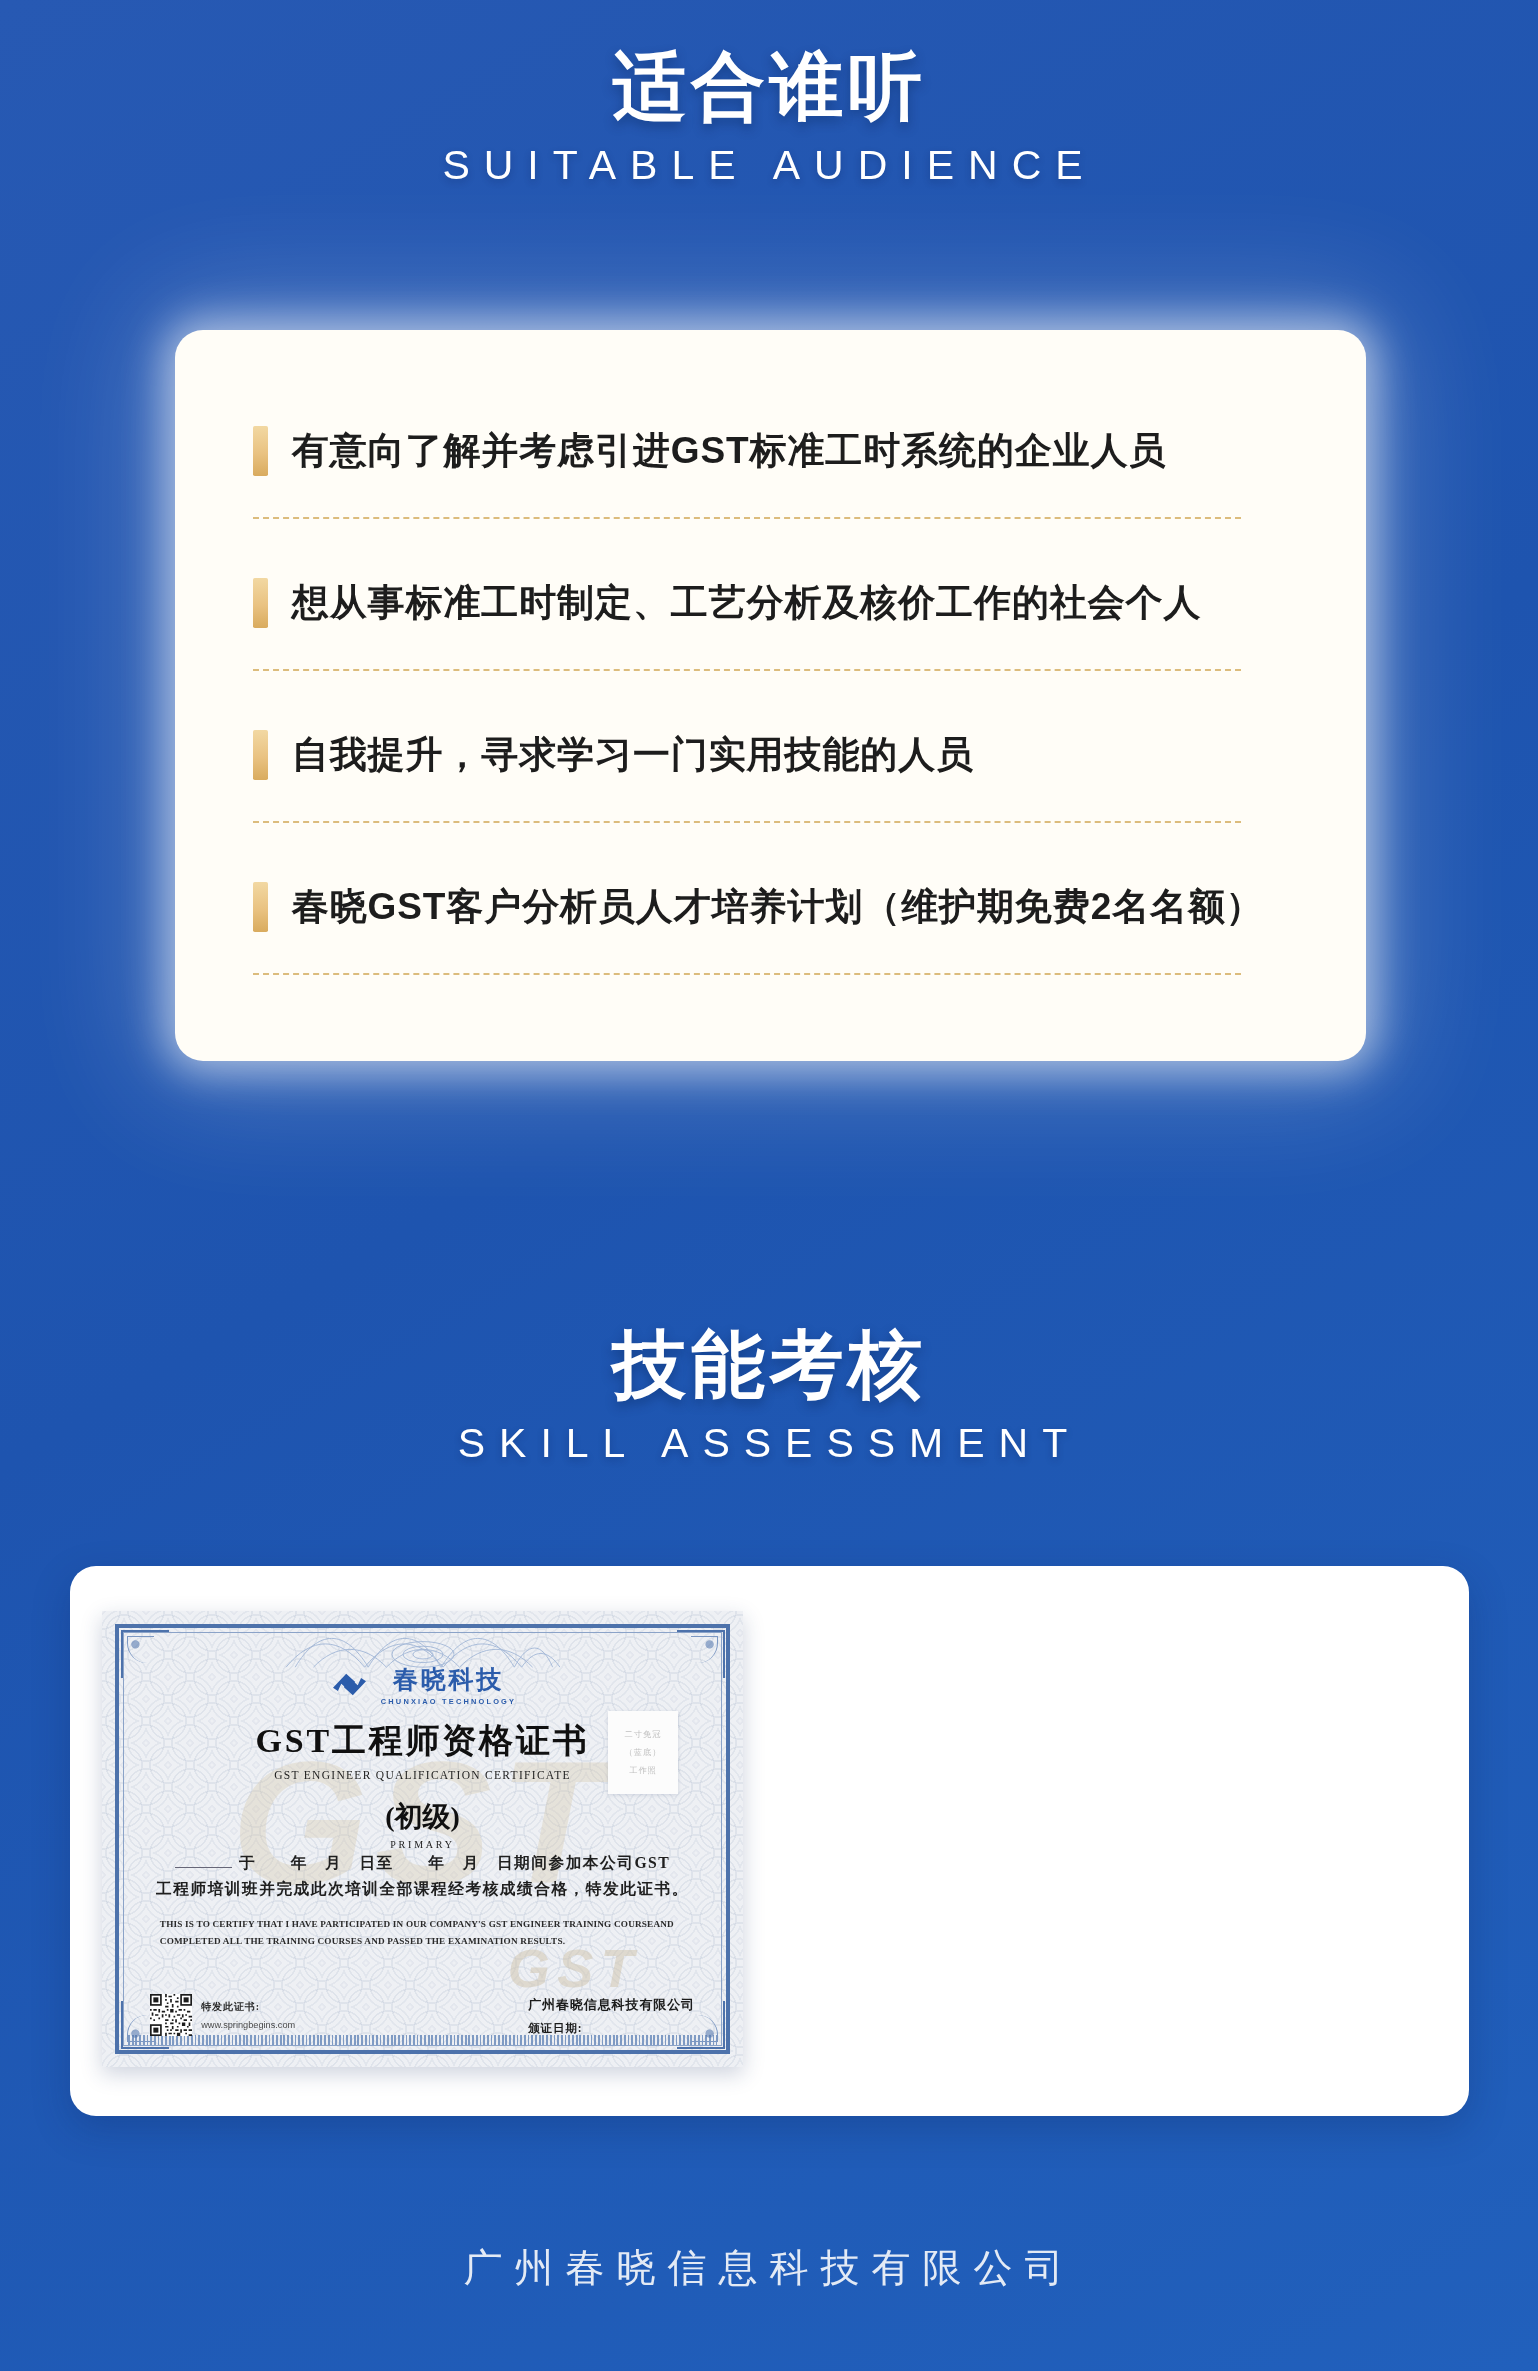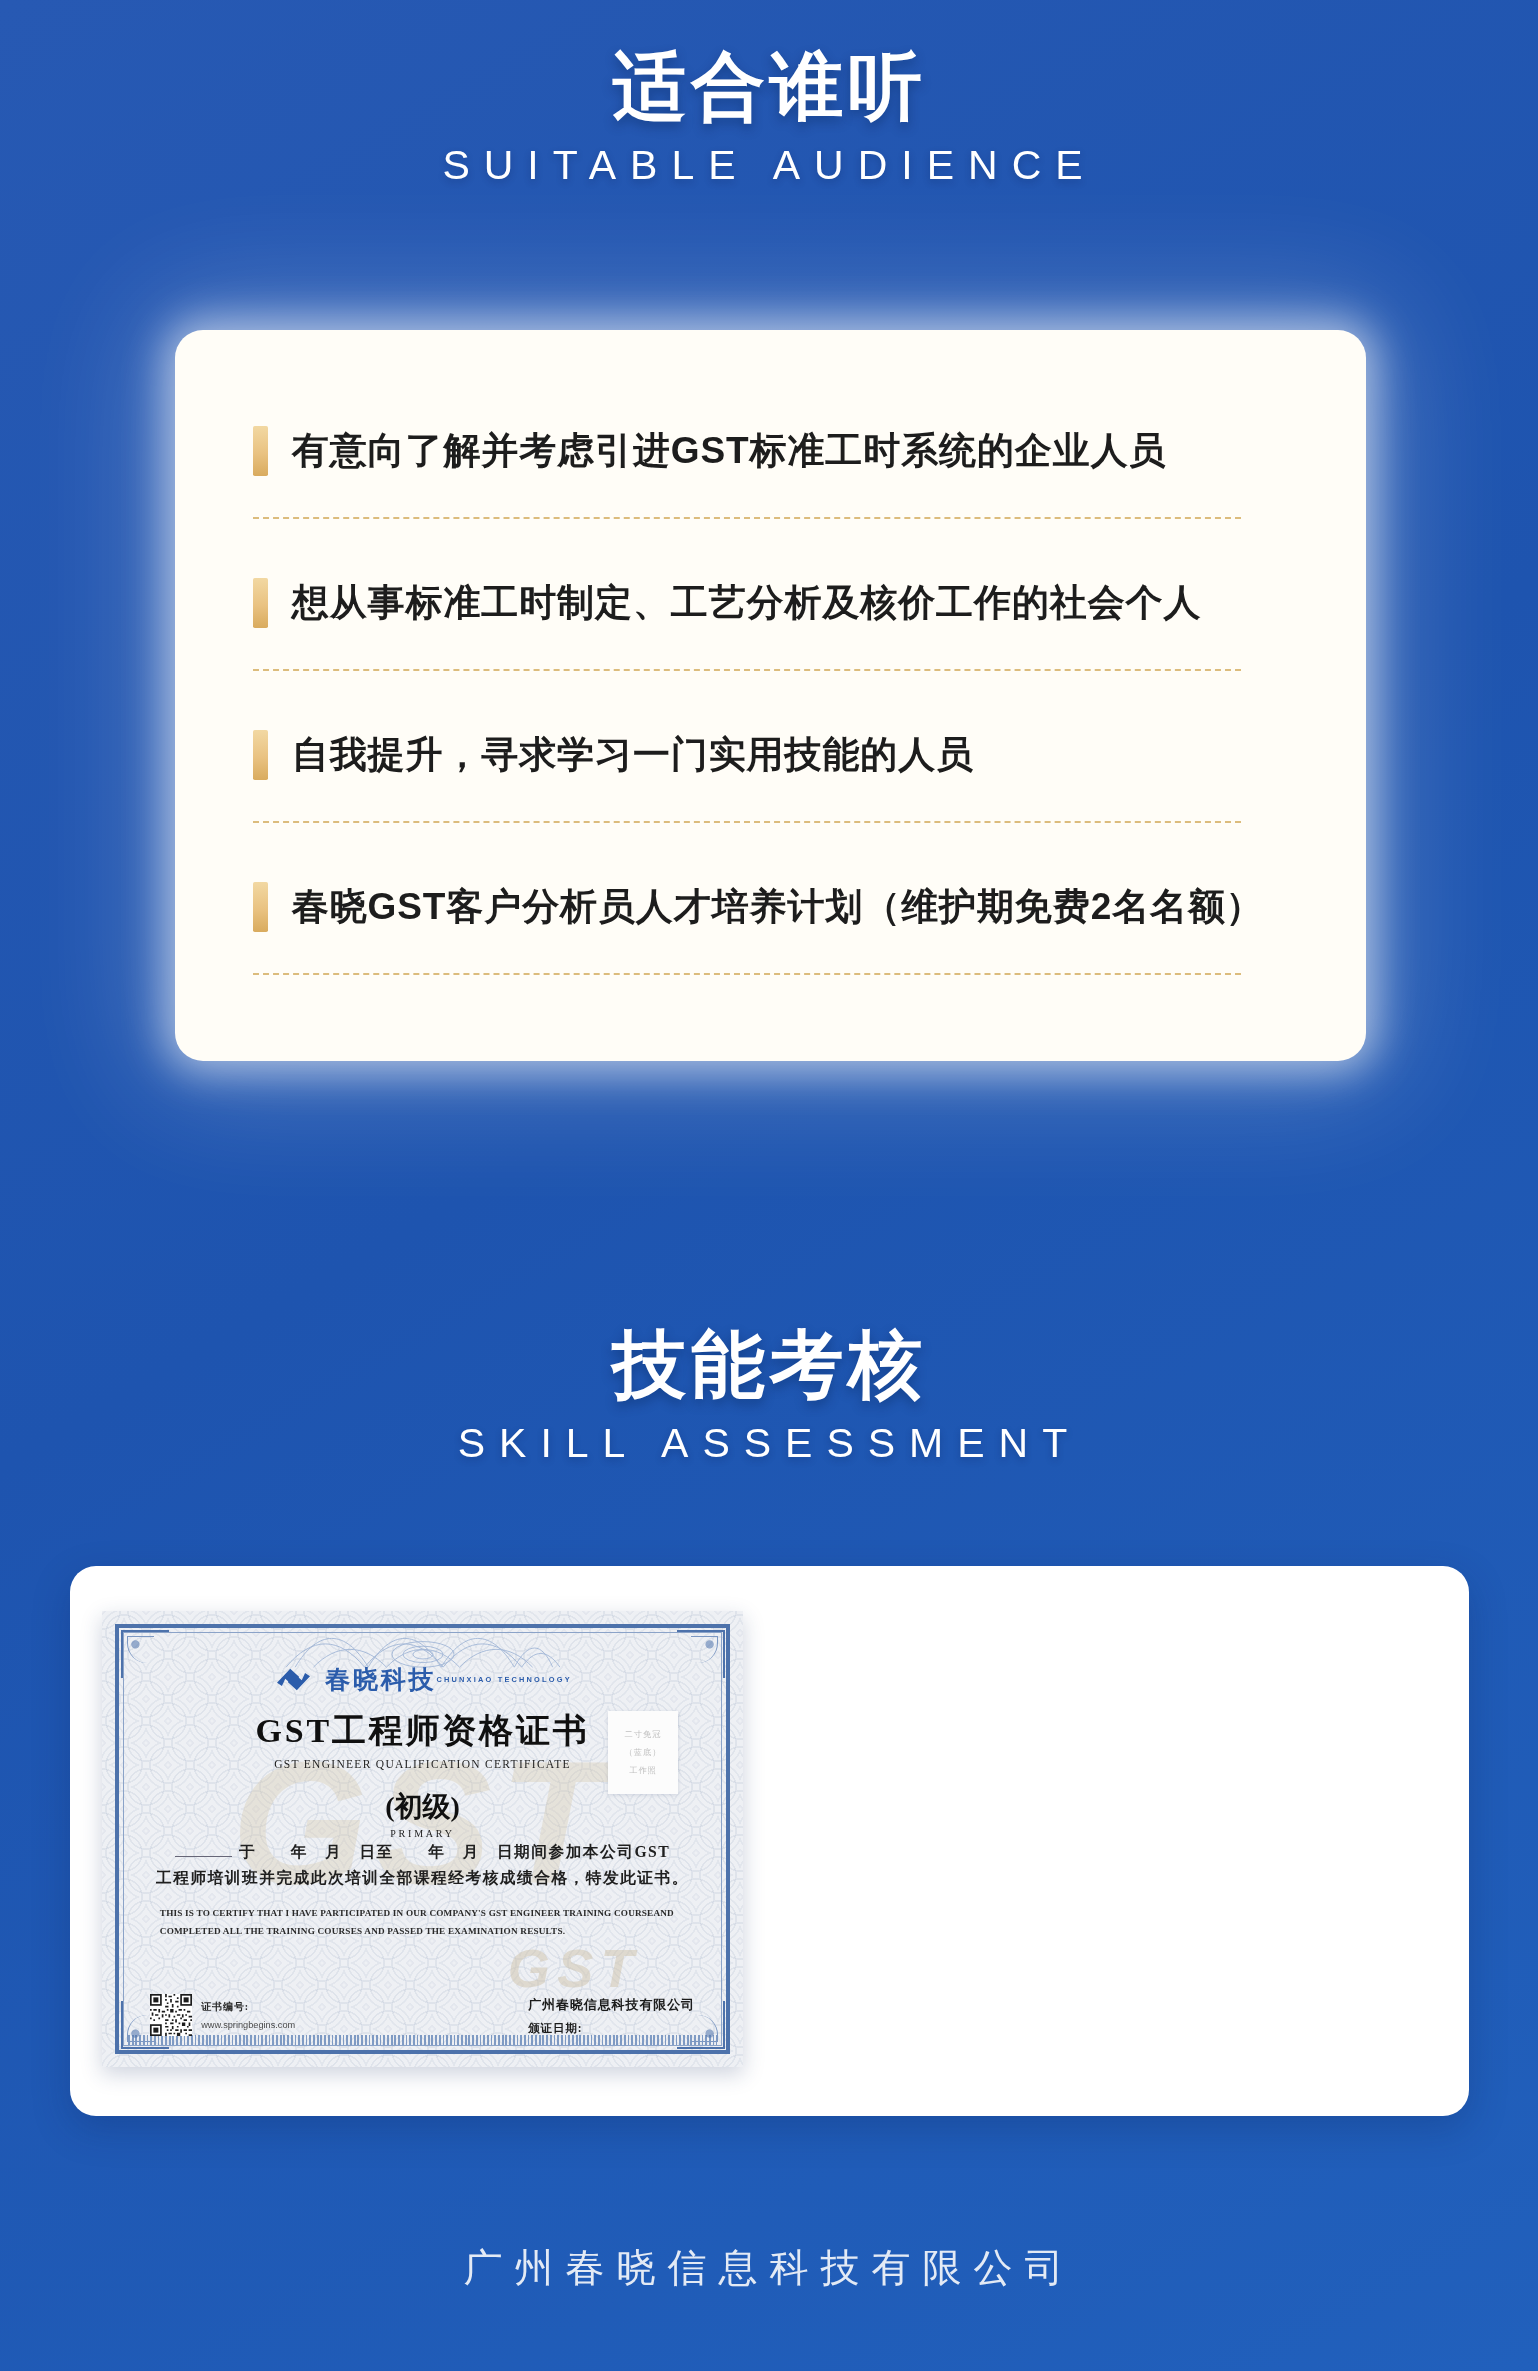--- a/index.html
+++ b/index.html
@@ -85,21 +85,21 @@
     color:rgba(211,196,166,.33); z-index:1; font-family:"Liberation Sans",sans-serif;
   }
   .watermark.small {
     top:auto; bottom:68px; left:auto; right:102px; transform:none;
     font-size:54px; color:rgba(205,193,170,.5);
   }
 
   .cert-content { position:absolute; inset:22px; z-index:2; display:flex; flex-direction:column; align-items:center; padding-top:29.5px; }
   .logo-row { display:flex; align-items:center; gap:11px; }
   .logo-mark { width:41px; height:33px; }
-  .logo-texts { display:flex; align-items:center; }
+  .logo-texts { display:flex; flex-direction:column; align-items:center; }
   .logo-cn { font-family:"Liberation Sans",sans-serif; font-size:25px; font-weight:800; color:#2b5cab; letter-spacing:2.8px; }
   .logo-en { font-family:"Liberation Sans",sans-serif; font-size:7.4px; font-weight:700; color:#2b5cab; letter-spacing:2.2px; margin-top:1.8px; }
   .cert-title { margin-top:12px; font-size:34px; font-weight:700; color:#101010; letter-spacing:2.8px; }
   .cert-title-en { margin-top:4.6px; font-size:11.5px; color:#1e1e1e; letter-spacing:1.3px; }
   .cert-level { margin-top:17.5px; font-size:28px; font-weight:700; color:#101010; }
   .cert-level-en { margin-top:2.8px; font-size:10px; letter-spacing:2.8px; color:#222; }
   .cert-body { text-align:center; }
   .cert-line { font-size:15.7px; font-weight:600; color:#1f1f1f; letter-spacing:1.5px; line-height:1.65; }
   .blank-line { display:inline-block; width:57px; height:1em; border-bottom:1.4px solid #667; margin-right:7.4px; }
   .cert-body-en { margin-top:14px; width:88%; font-size:9.2px; font-weight:700; color:#2a2a2a; line-height:1.9; letter-spacing:0.2px; text-align:left; }
@@ -239,21 +239,21 @@
           <rect x="1" y="1" width="5" height="5" fill="#fff"></rect>
             <rect x="19" y="1" width="5" height="5" fill="#fff"></rect>
             <rect x="1" y="19" width="5" height="5" fill="#fff"></rect>
           <rect x="2" y="2" width="3" height="3"></rect>
             <rect x="20" y="2" width="3" height="3"></rect>
             <rect x="2" y="20" width="3" height="3"></rect>
           <path d="M9 0h1v2H9zM11 1h2v1h-2zM14 0h1v1h-1zM16 2h1v1h-1zM9 3h1v1H9zM12 3h1v2h-1zM15 4h2v1h-2zM10 5h1v1h-1zM9 7h2v1H9zM13 6h1v2h-1zM16 7h1v1h-1zM0 9h1v1H0zM2 9h2v1H2zM5 9h1v2H5zM7 10h2v1H7zM10 9h1v1h-1zM12 9h2v2h-2zM15 10h1v1h-1zM17 9h2v1h-2zM20 9h1v1h-1zM22 10h2v1h-2zM1 11h1v2H1zM3 12h2v1H3zM7 12h1v2H7zM9 12h1v1H9zM11 12h1v2h-1zM14 13h1v1h-1zM16 12h2v1h-2zM19 12h1v2h-1zM21 12h1v1h-1zM23 13h2v1h-2zM0 14h1v1H0zM2 15h1v1H2zM5 14h1v1H5zM9 15h2v1H9zM13 15h1v1h-1zM15 15h1v2h-1zM18 14h1v1h-1zM20 15h2v1h-2zM24 15h1v1h-1zM9 17h1v1H9zM12 17h2v1h-2zM17 17h1v1h-1zM19 17h2v2h-2zM23 17h1v2h-1zM9 19h2v1H9zM13 19h1v2h-1zM16 19h1v1h-1zM22 19h1v1h-1zM10 21h1v1h-1zM12 21h1v1h-1zM15 21h2v1h-2zM18 21h1v2h-1zM20 21h2v1h-2zM23 21h2v1h-2zM9 23h1v2H9zM11 23h2v1h-2zM14 23h1v1h-1zM16 23h2v2h-2zM21 23h1v1h-1zM23 24h2v1h-2z"></path>
         </g>
       </svg>
       <div class="qr-labels">
-        <span class="cert-no">证书编号:</span>
+        <span class="cert-no">特发此证书:</span>
         <span class="website">www.springbegins.com</span>
       </div>
     </div>
 
     <div class="issuer-block">
       <div class="issuer">广州春晓信息科技有限公司</div>
       <div class="issue-date">颁证日期:</div>
     </div>
   </div>
 

